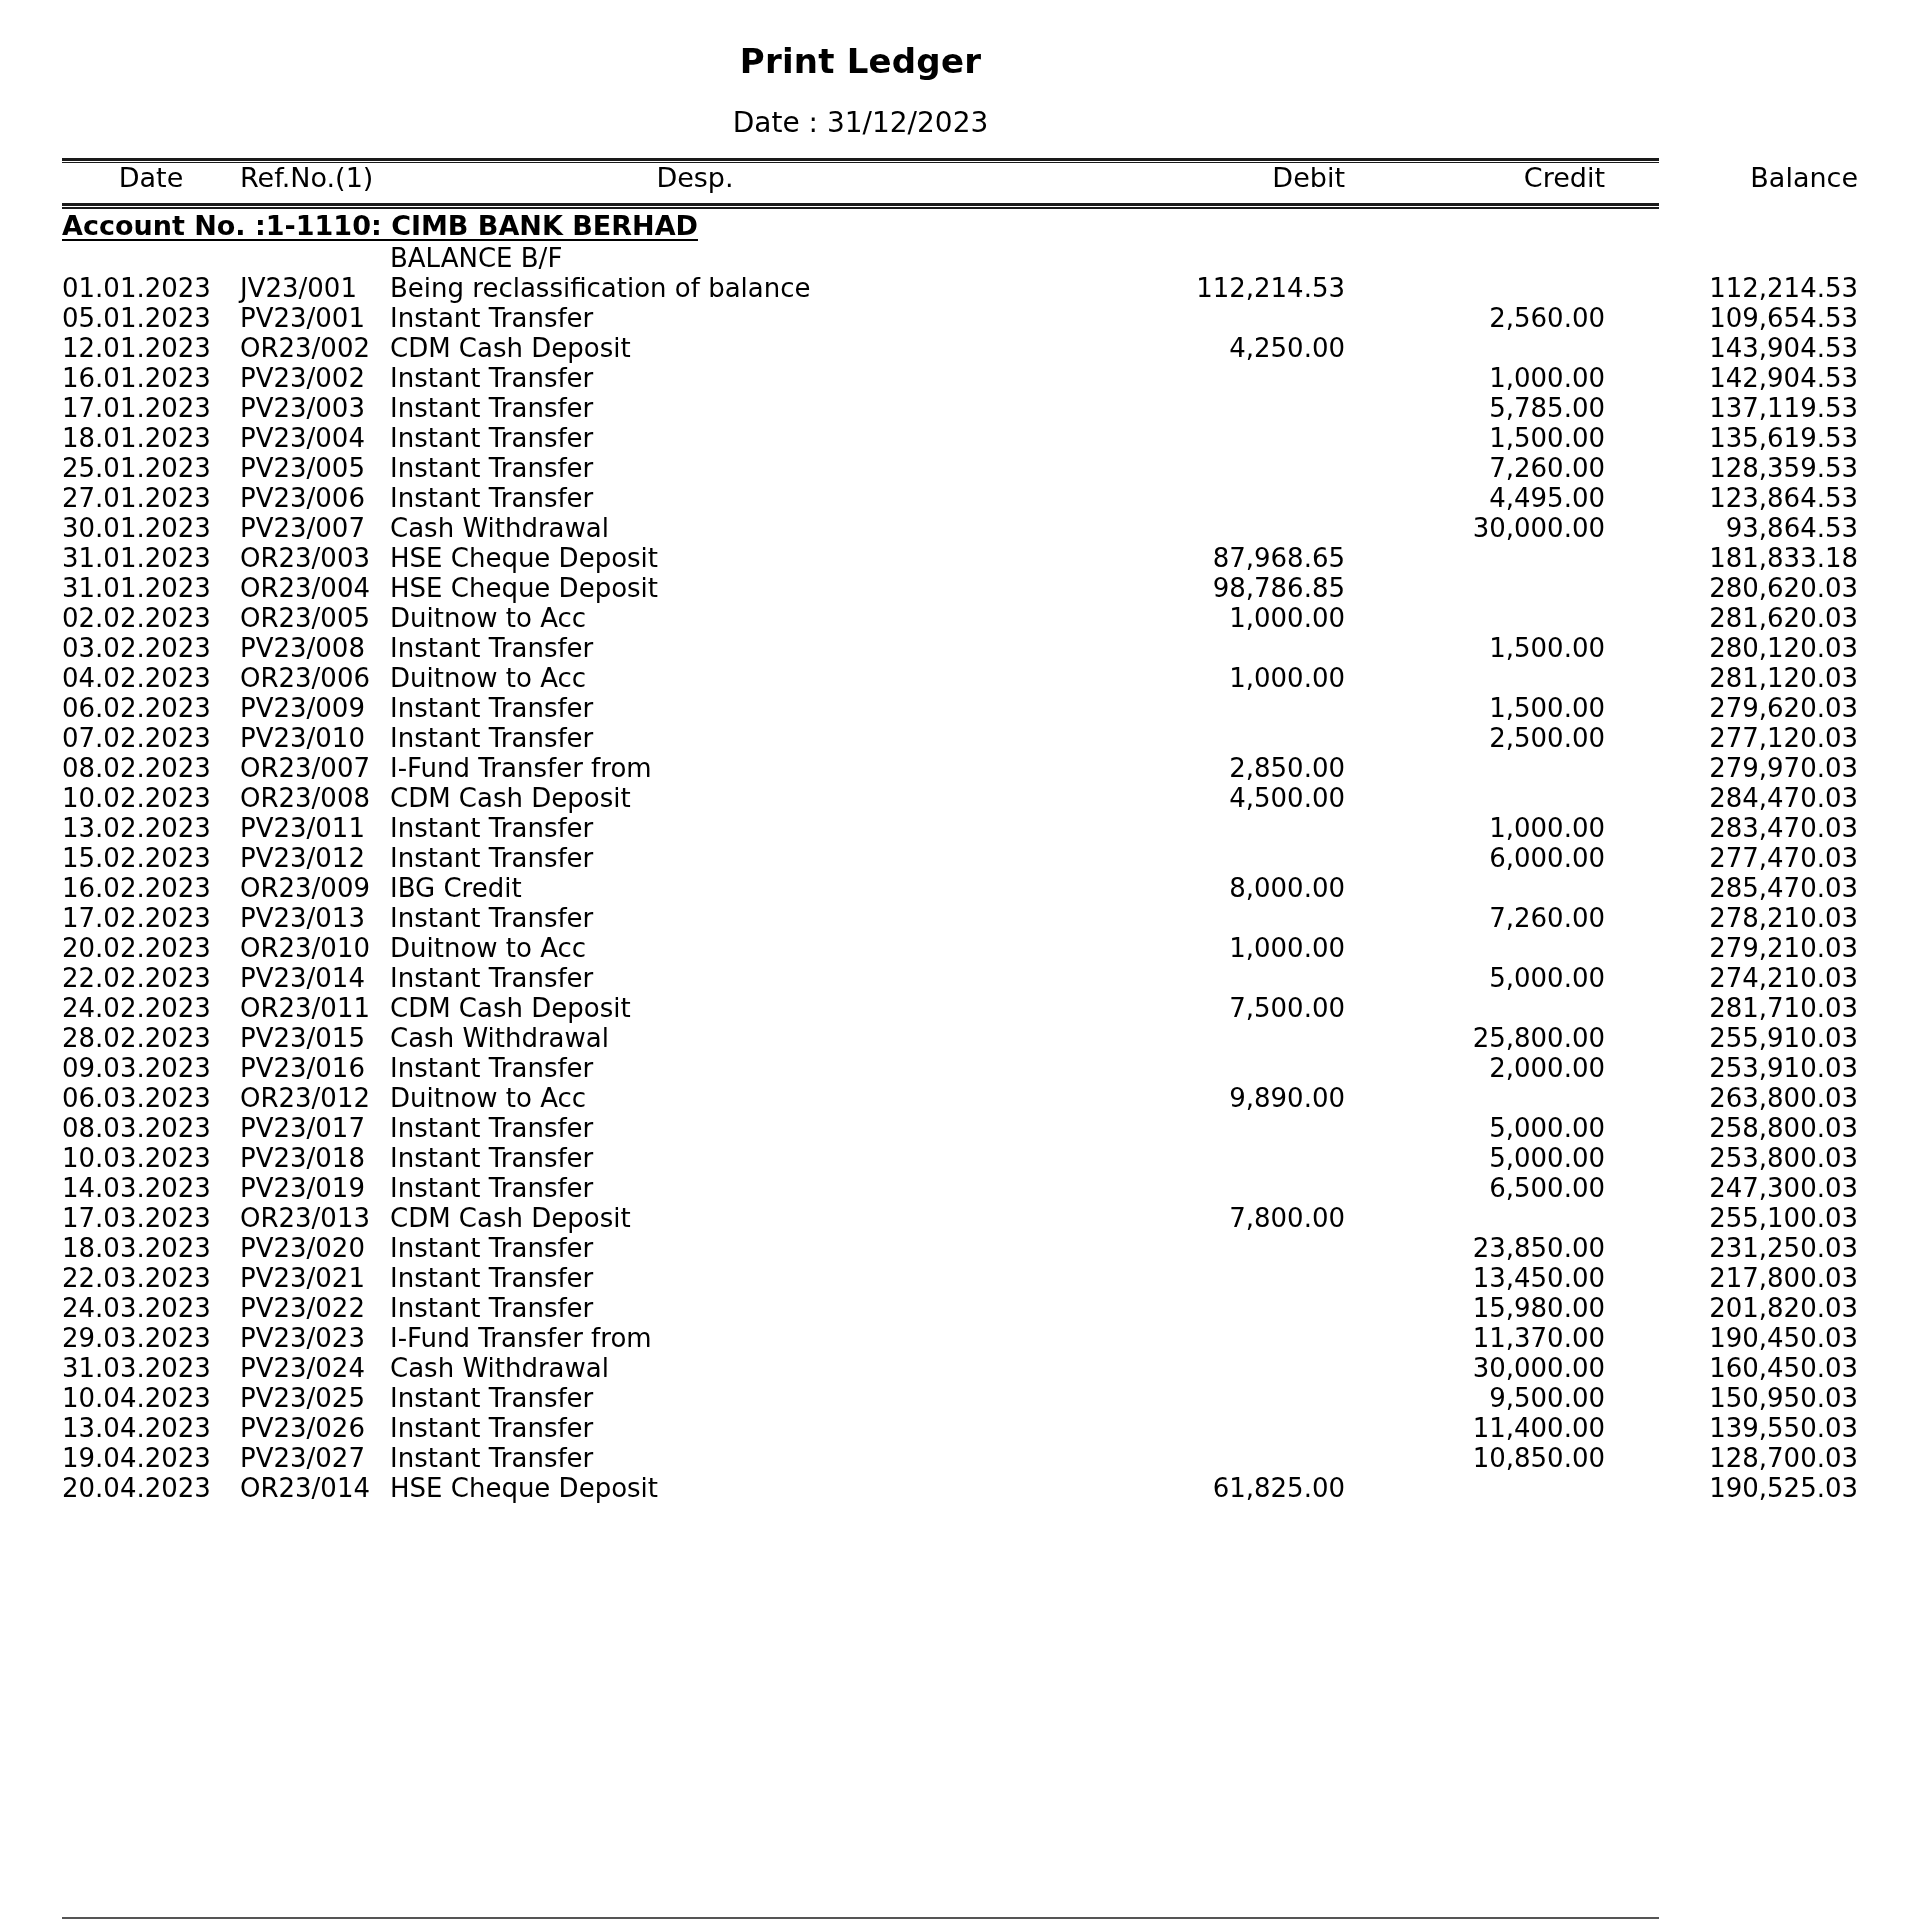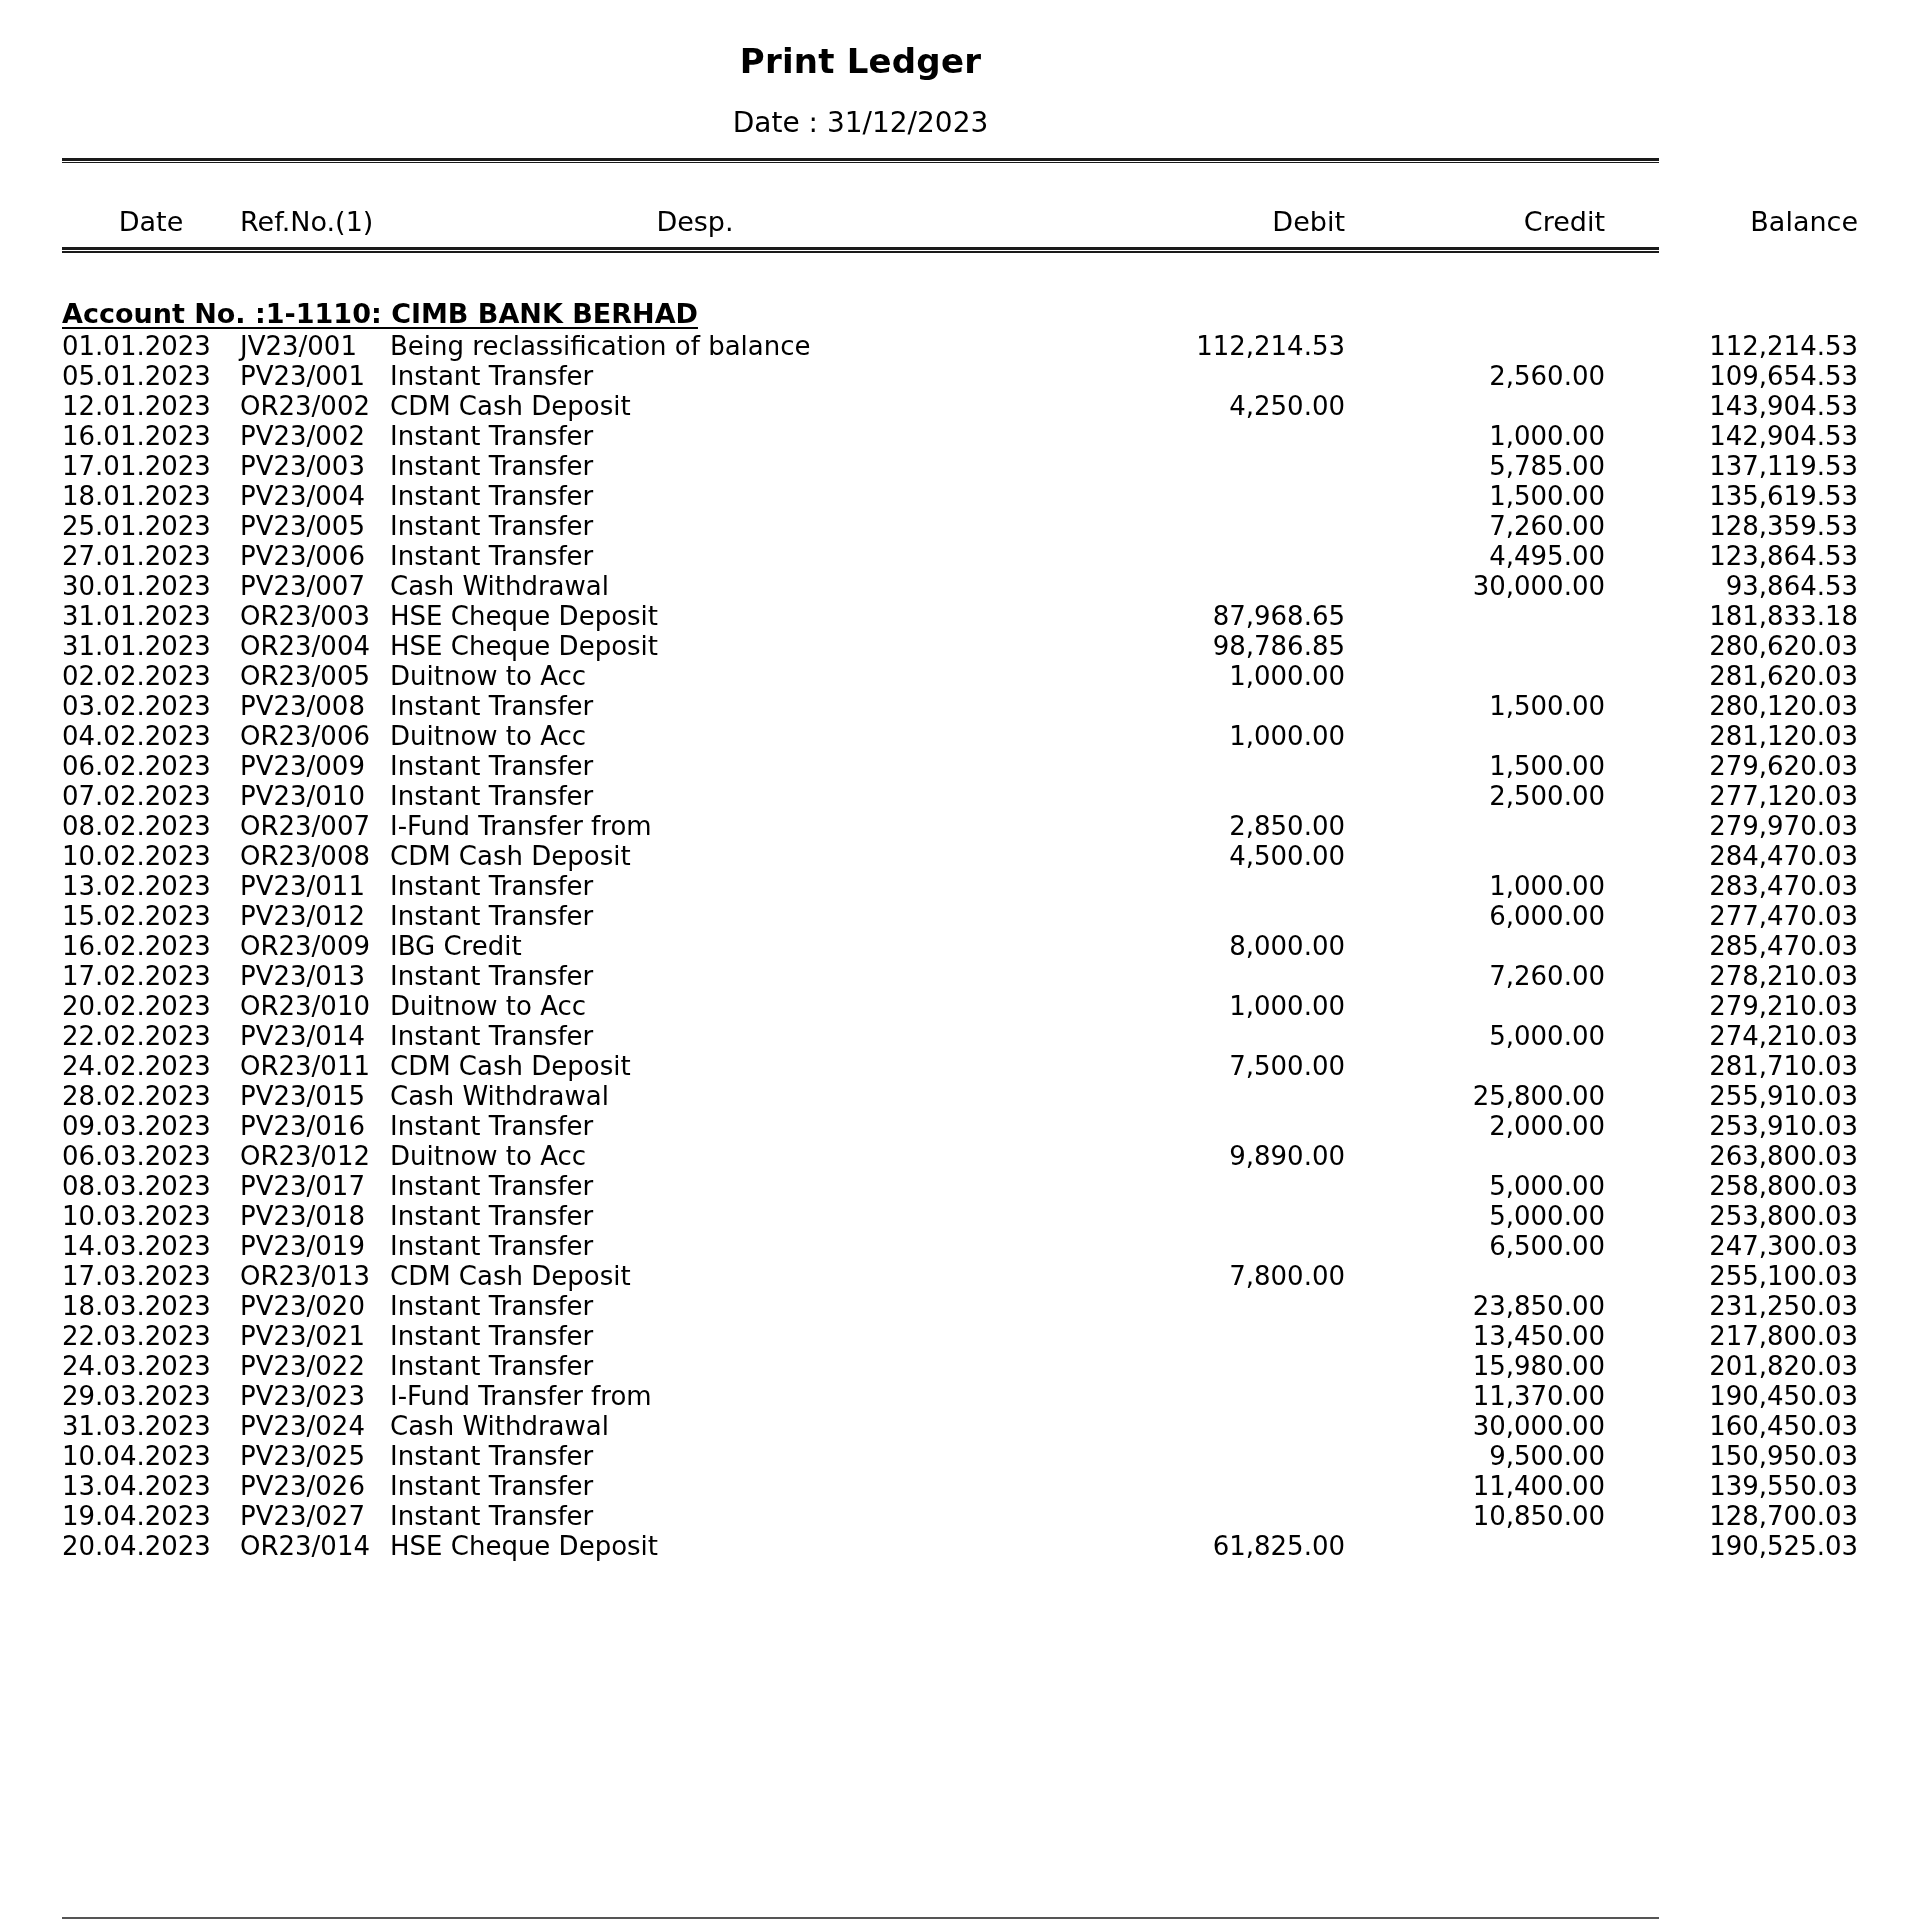--- a/index.html
+++ b/index.html
@@ -64,21 +64,20 @@
     bottom: 2px;
     height: 3px;
     border-top: 2px solid #555;
   }
 
   table.ledger {
     width: 100%;
     border-collapse: collapse;
     table-layout: fixed;
     font-size: 26px;
-    margin-top: 44px;
   }
   table.ledger td, table.ledger th {
     padding: 0;
     margin: 0;
     line-height: 30px;
     height: 30px;
     font-weight: normal;
     white-space: nowrap;
     vertical-align: baseline;
   }
@@ -164,20 +163,28 @@
         <col class="c-ref">
         <col class="c-desp">
       <col class="c-debit">
         <col class="c-credit">
         <col class="c-balance">
     </colgroup>
     <tbody>
       <tr class="account-row">
         <td colspan="6"><span class="account-head">Account No. :1-1110: CIMB BANK BERHAD</span></td>
       </tr>
+      <tr>
+        <td class="t-date"></td>
+        <td class="t-ref"></td>
+        <td class="t-desp bal-bf">BALANCE B/F</td>
+        <td class="t-num"></td>
+        <td class="t-credit"></td>
+        <td class="t-balance"></td>
+      </tr>
     <tr>
           <td class="t-date">01.01.2023</td>
           <td class="t-ref">JV23/001</td>
           <td class="t-desp">Being reclassification of balance</td>
           <td class="t-num">112,214.53</td>
           <td class="t-credit"></td>
           <td class="t-balance">112,214.53</td>
         </tr>
         <tr>
           <td class="t-date">05.01.2023</td>

